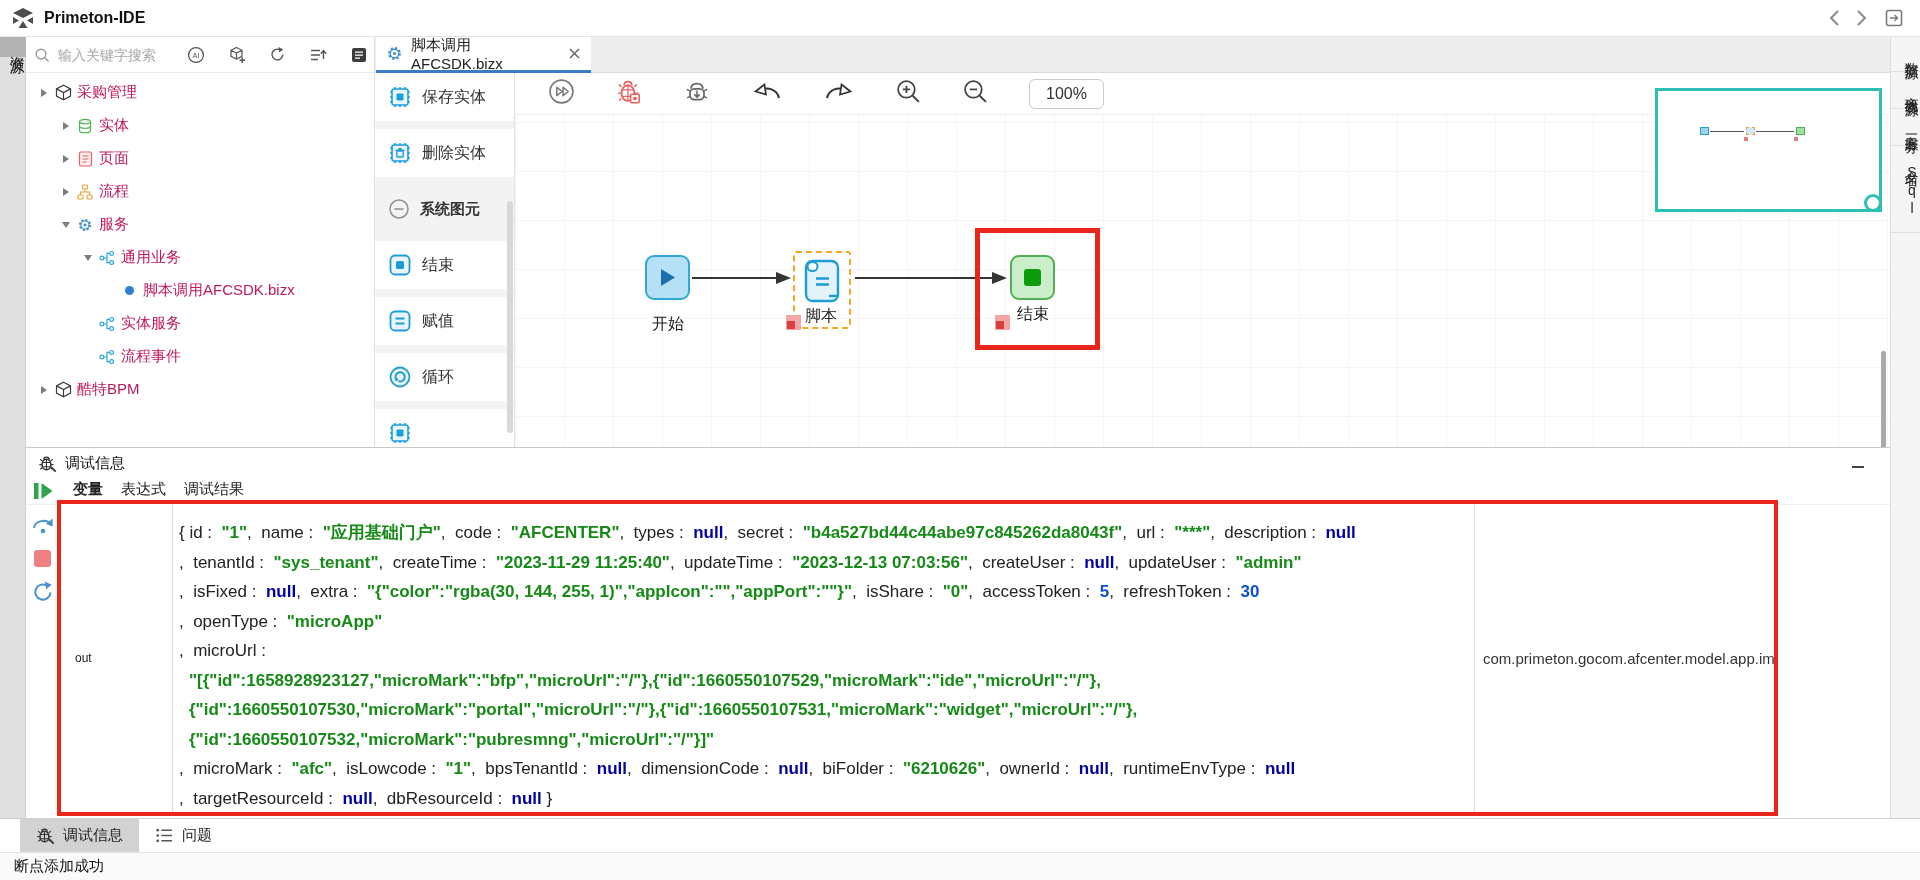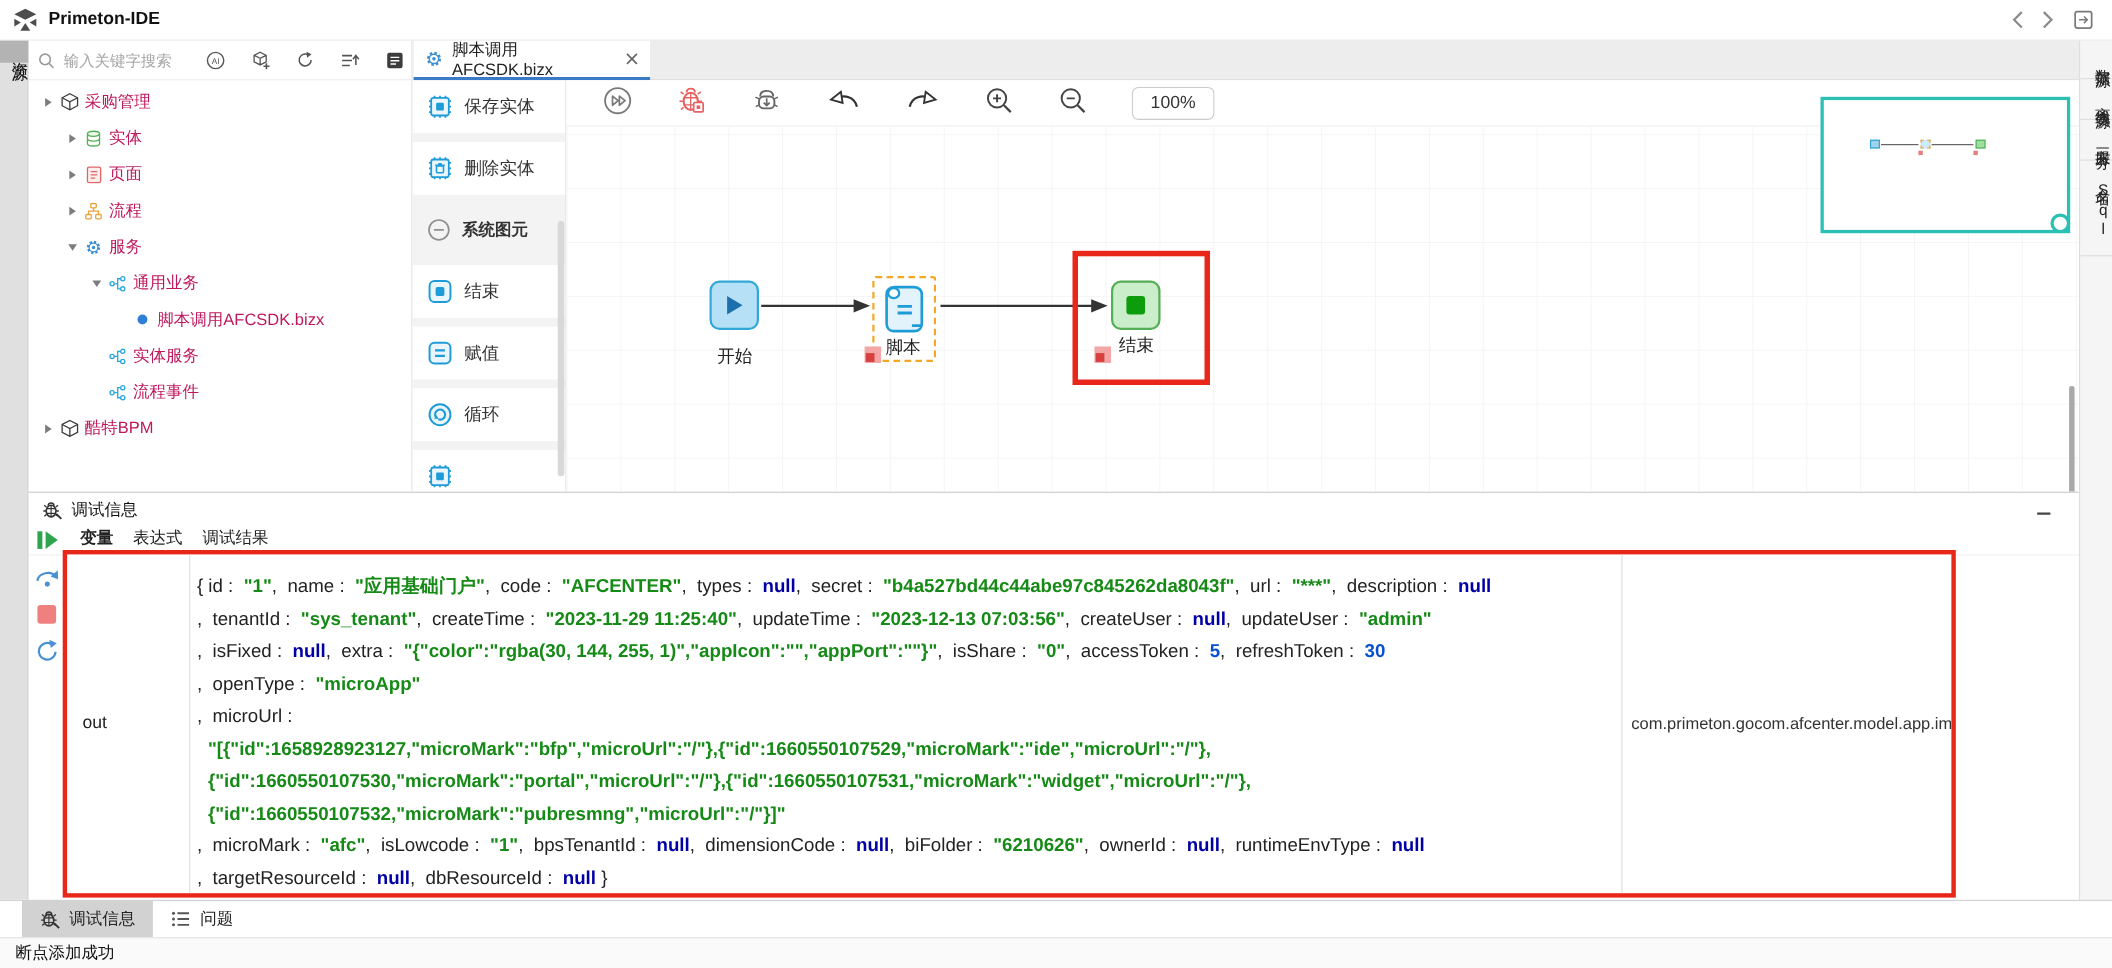--- a/index.html
+++ b/index.html
@@ -75,21 +75,21 @@
   .dbg-header{height:30px;display:flex;align-items:center;gap:8px;padding-left:12px;font-size:15px;color:#111;}
   .dbg-min{margin-left:auto;padding-right:24px;cursor:pointer;}
   .dbg-tabs{height:27px;display:flex;align-items:flex-start;gap:18px;padding-left:6px;font-size:15px;border-bottom:1px solid #f0f0f0;box-sizing:border-box;}
   .dbg-tabs .ic{margin-top:2px;}
   .dtab{padding:2px 1px 3px;cursor:pointer;color:#222;}
   .dtab.active{border-bottom:2px solid #3a7bc8;font-weight:bold;}
   .dbg-content{position:absolute;top:57px;left:0;right:0;bottom:0;}
   .dbg-side{position:absolute;left:3px;top:8px;width:27px;display:flex;flex-direction:column;align-items:center;gap:13px;}
   .stop-sq{width:17px;height:17px;border-radius:3px;background:#f08080;}
   .var-box{position:absolute;left:31px;top:-5px;right:112px;bottom:2px;border:4px solid #e8261a;display:flex;box-sizing:border-box;background:#fff;}
-  .var-name-col{width:112px;border-right:1px solid #ddd;display:flex;align-items:center;padding-left:14px;font-size:16px;color:#222;box-sizing:border-box;}
+  .var-name-col{width:112px;border-right:1px solid #ddd;display:flex;align-items:center;padding-left:14px;font-size:12px;color:#222;box-sizing:border-box;}
   .var-value-col{flex:1;padding:14px 8px 0 6px;font-size:17px;line-height:29.5px;overflow:hidden;}
   .var-type-col{width:300px;border-left:1px solid #ddd;display:flex;align-items:center;padding-left:8px;font-size:15px;color:#333;white-space:nowrap;overflow:hidden;box-sizing:border-box;}
   .vline{white-space:pre-wrap;color:#222;}
   .vline.ind{padding-left:10px;}
   .vline .s{color:#168a16;font-weight:bold;}
   .vline .n{color:#0000a6;font-weight:bold;}
   .vline .num{color:#0a50d2;font-weight:bold;}
 
   
   .bottom-tabs{position:absolute;top:818px;left:0;width:1920px;height:34px;background:#fff;border-top:1px solid #cfcfcf;display:flex;align-items:stretch;padding-left:20px;box-sizing:border-box;}

